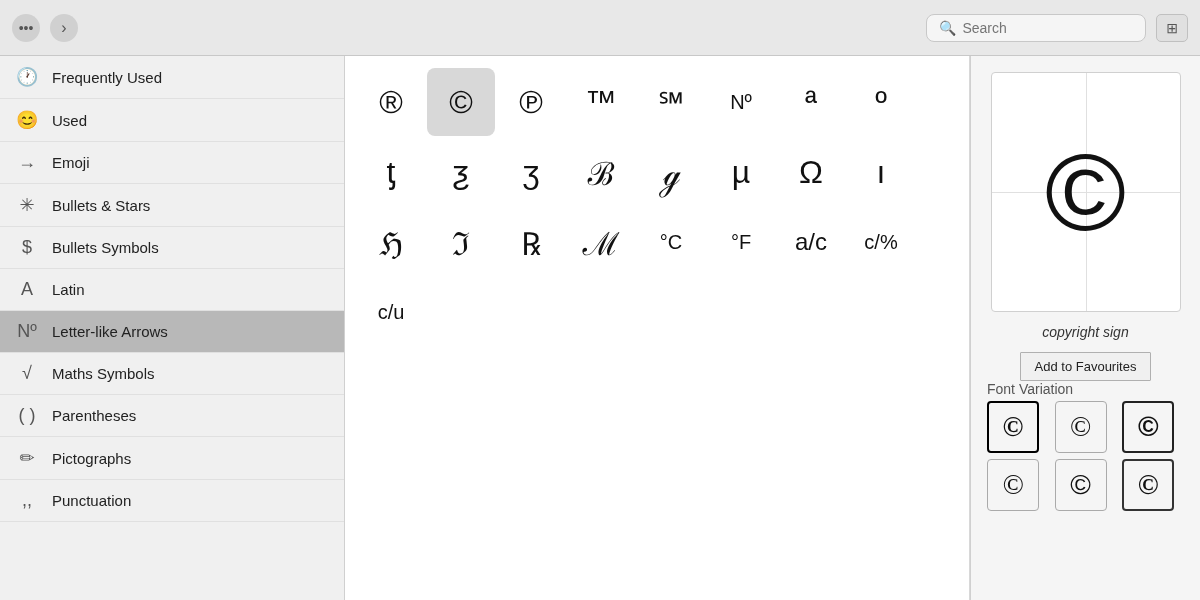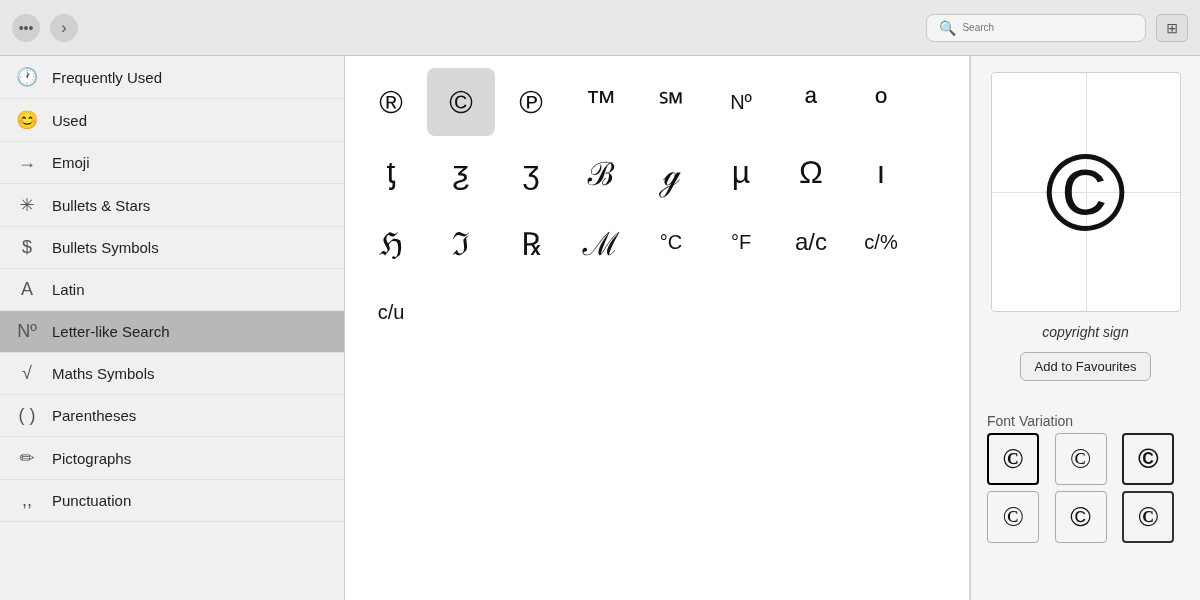--- a/index.html
+++ b/index.html
@@ -54,21 +54,21 @@
       border-radius: 8px;
       padding: 5px 12px;
       width: 220px;
       gap: 6px;
     }
 
     .search-box input {
       border: none;
       background: transparent;
       outline: none;
-      font-size: 10px;
+      font-size: 14px;
       color: #7f1d1d;
       width: 100%;
     }
 
     .search-icon-svg {
       color: #999;
       font-size: 14px;
     }
 
     .view-toggle {
@@ -215,25 +215,25 @@
       font-size: 14px;
       color: #333;
       margin-bottom: 12px;
       text-align: center;
       font-style: italic;
     }
 
     .add-favourites-btn {
       border: 1px solid #b0b0b0;
       background: #f0f0f0;
-      border-radius: 6px;
+      border-radius: 1px;
       padding: 6px 14px;
       font-size: 13px;
       cursor: pointer;
-      margin-bottom: 32px;
+      margin-bottom: 0;
       color: #222;
     }
 
     .font-variation-label {
       font-size: 14px;
       color: #555;
       align-self: flex-start;
       margin-bottom: 4px;
     }
 
@@ -301,21 +301,21 @@
       <div class="sidebar-item">
         <span class="sidebar-icon">$</span>
         <span class="sidebar-label">Bullets Symbols</span>
       </div>
       <div class="sidebar-item">
         <span class="sidebar-icon">A</span>
         <span class="sidebar-label">Latin</span>
       </div>
       <div class="sidebar-item active">
         <span class="sidebar-icon">Nº</span>
-        <span class="sidebar-label">Letter-like Search</span>
+        <span class="sidebar-label">Letter-like Arrows</span>
       </div>
       <div class="sidebar-item">
         <span class="sidebar-icon">√</span>
         <span class="sidebar-label">Maths Symbols</span>
       </div>
       <div class="sidebar-item">
         <span class="sidebar-icon">( )</span>
         <span class="sidebar-label">Parentheses</span>
       </div>
       <div class="sidebar-item">

